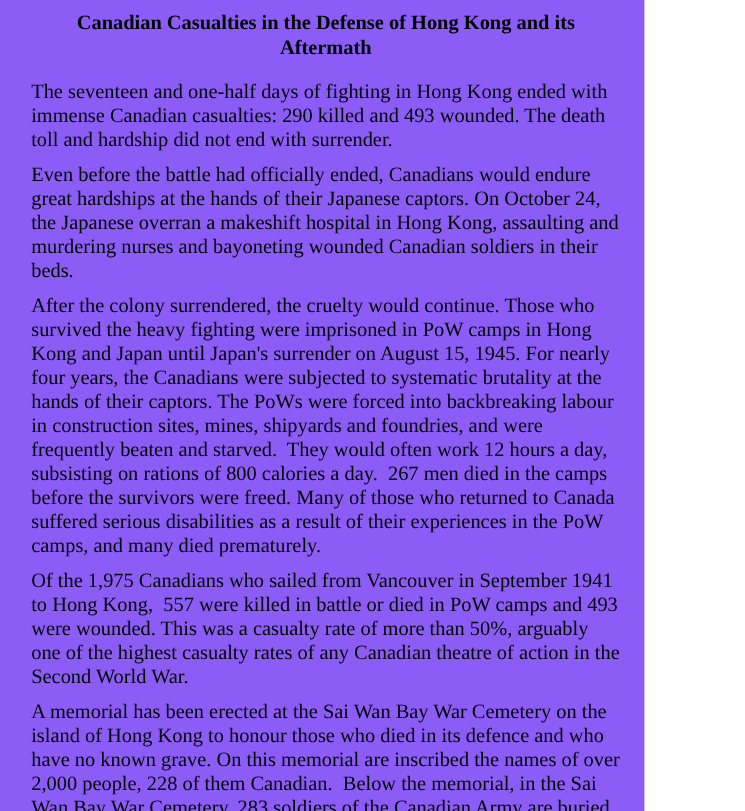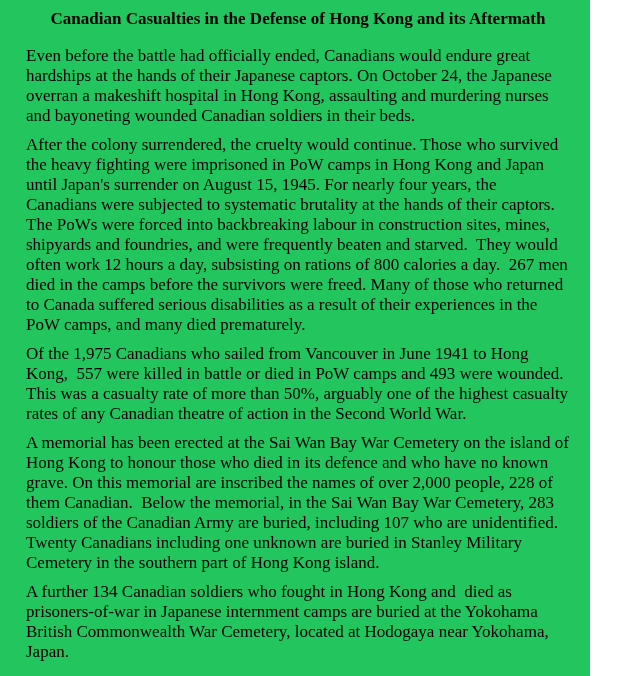--- a/index.html
+++ b/index.html
@@ -2,26 +2,26 @@
 <html><head>
 <meta charset="utf-8">
 <style>
   html, body {
     margin: 0;
     padding: 0;
     background: #ffffff;
   }
   .page {
     position: relative;
-    width: 590px;
+    width: 537px;
     height: 676px;
     box-sizing: border-box;
     padding: 8px 20px 0 26px;
     overflow: hidden;
-    background: #22c55e;
+    background: #8b5cf6;
     color: #000000;
     font-family: "Liberation Serif", "DejaVu Serif", serif;
   }
   .doc-title {
     font-size: 17px;
     font-weight: bold;
     text-align: center;
     line-height: 21px;
     margin: 0 0 17px 0;
     white-space: pre-wrap;
@@ -34,23 +34,24 @@
     white-space: pre-wrap;
     word-spacing: normal;
   }
 </style>
 </head>
 <body>
 
 <div class="page">
   <h1 class="doc-title">Canadian Casualties in the Defense of Hong Kong and its Aftermath</h1>
 
+  <p class="para">The seventeen and one-half days of fighting in Hong Kong ended with immense Canadian casualties: 290 killed and 493 wounded. The death toll and hardship did not end with surrender.</p>
 
   <p class="para">Even before the battle had officially ended, Canadians would endure great hardships at the hands of their Japanese captors. On October 24, the Japanese overran a makeshift hospital in Hong Kong, assaulting and murdering nurses and bayoneting wounded Canadian soldiers in their beds.</p>
 
   <p class="para">After the colony surrendered, the cruelty would continue. Those who survived the heavy fighting were imprisoned in PoW camps in Hong Kong and Japan until Japan's surrender on August 15, 1945. For nearly four years, the Canadians were subjected to systematic brutality at the hands of their captors. The PoWs were forced into backbreaking labour in construction sites, mines, shipyards and foundries, and were frequently beaten and starved.  They would often work 12 hours a day, subsisting on rations of 800 calories a day.  267 men died in the camps before the survivors were freed. Many of those who returned to Canada suffered serious disabilities as a result of their experiences in the PoW camps, and many died prematurely.</p>
 
-  <p class="para">Of the 1,975 Canadians who sailed from Vancouver in June 1941 to Hong Kong,  557 were killed in battle or died in PoW camps and 493 were wounded. This was a casualty rate of more than 50%, arguably one of the highest casualty rates of any Canadian theatre of action in the Second World War.</p>
+  <p class="para">Of the 1,975 Canadians who sailed from Vancouver in September 1941 to Hong Kong,  557 were killed in battle or died in PoW camps and 493 were wounded. This was a casualty rate of more than 50%, arguably one of the highest casualty rates of any Canadian theatre of action in the Second World War.</p>
 
   <p class="para">A memorial has been erected at the Sai Wan Bay War Cemetery on the island of Hong Kong to honour those who died in its defence and who have no known grave. On this memorial are inscribed the names of over 2,000 people, 228 of them Canadian.  Below the memorial, in the Sai Wan Bay War Cemetery, 283 soldiers of the Canadian Army are buried, including 107 who are unidentified.  Twenty Canadians including one unknown are buried in Stanley Military Cemetery in the southern part of Hong Kong island.</p>
 
   <p class="para">A further 134 Canadian soldiers who fought in Hong Kong and  died as prisoners-of-war in Japanese internment camps are buried at the Yokohama British Commonwealth War Cemetery, located at Hodogaya near Yokohama, Japan.</p>
 </div>
 
 </body></html>

